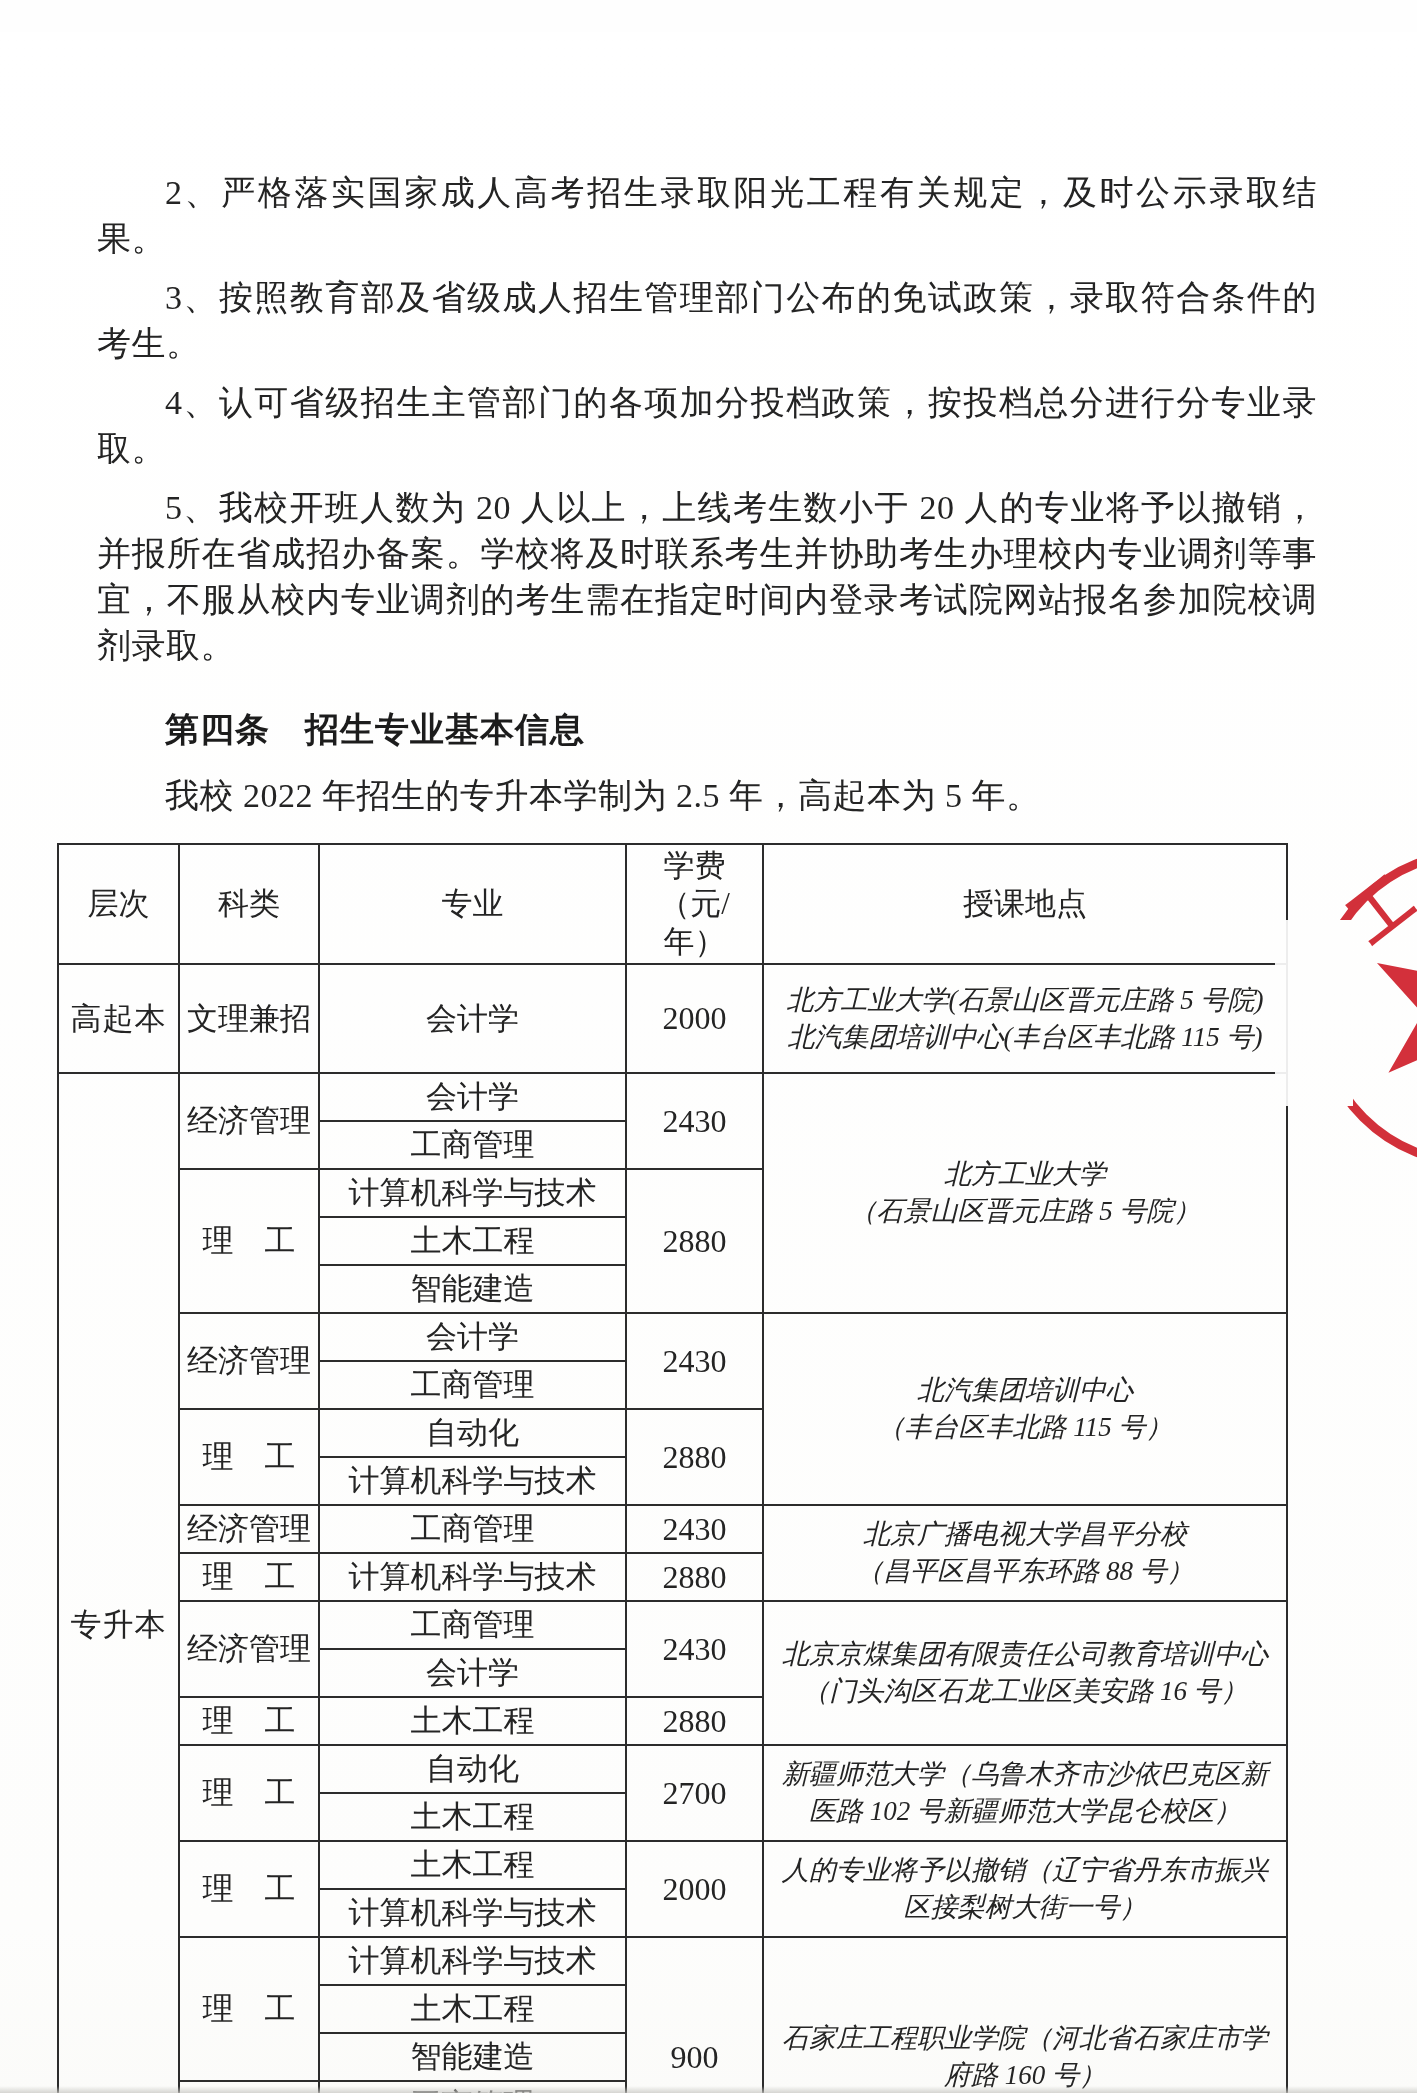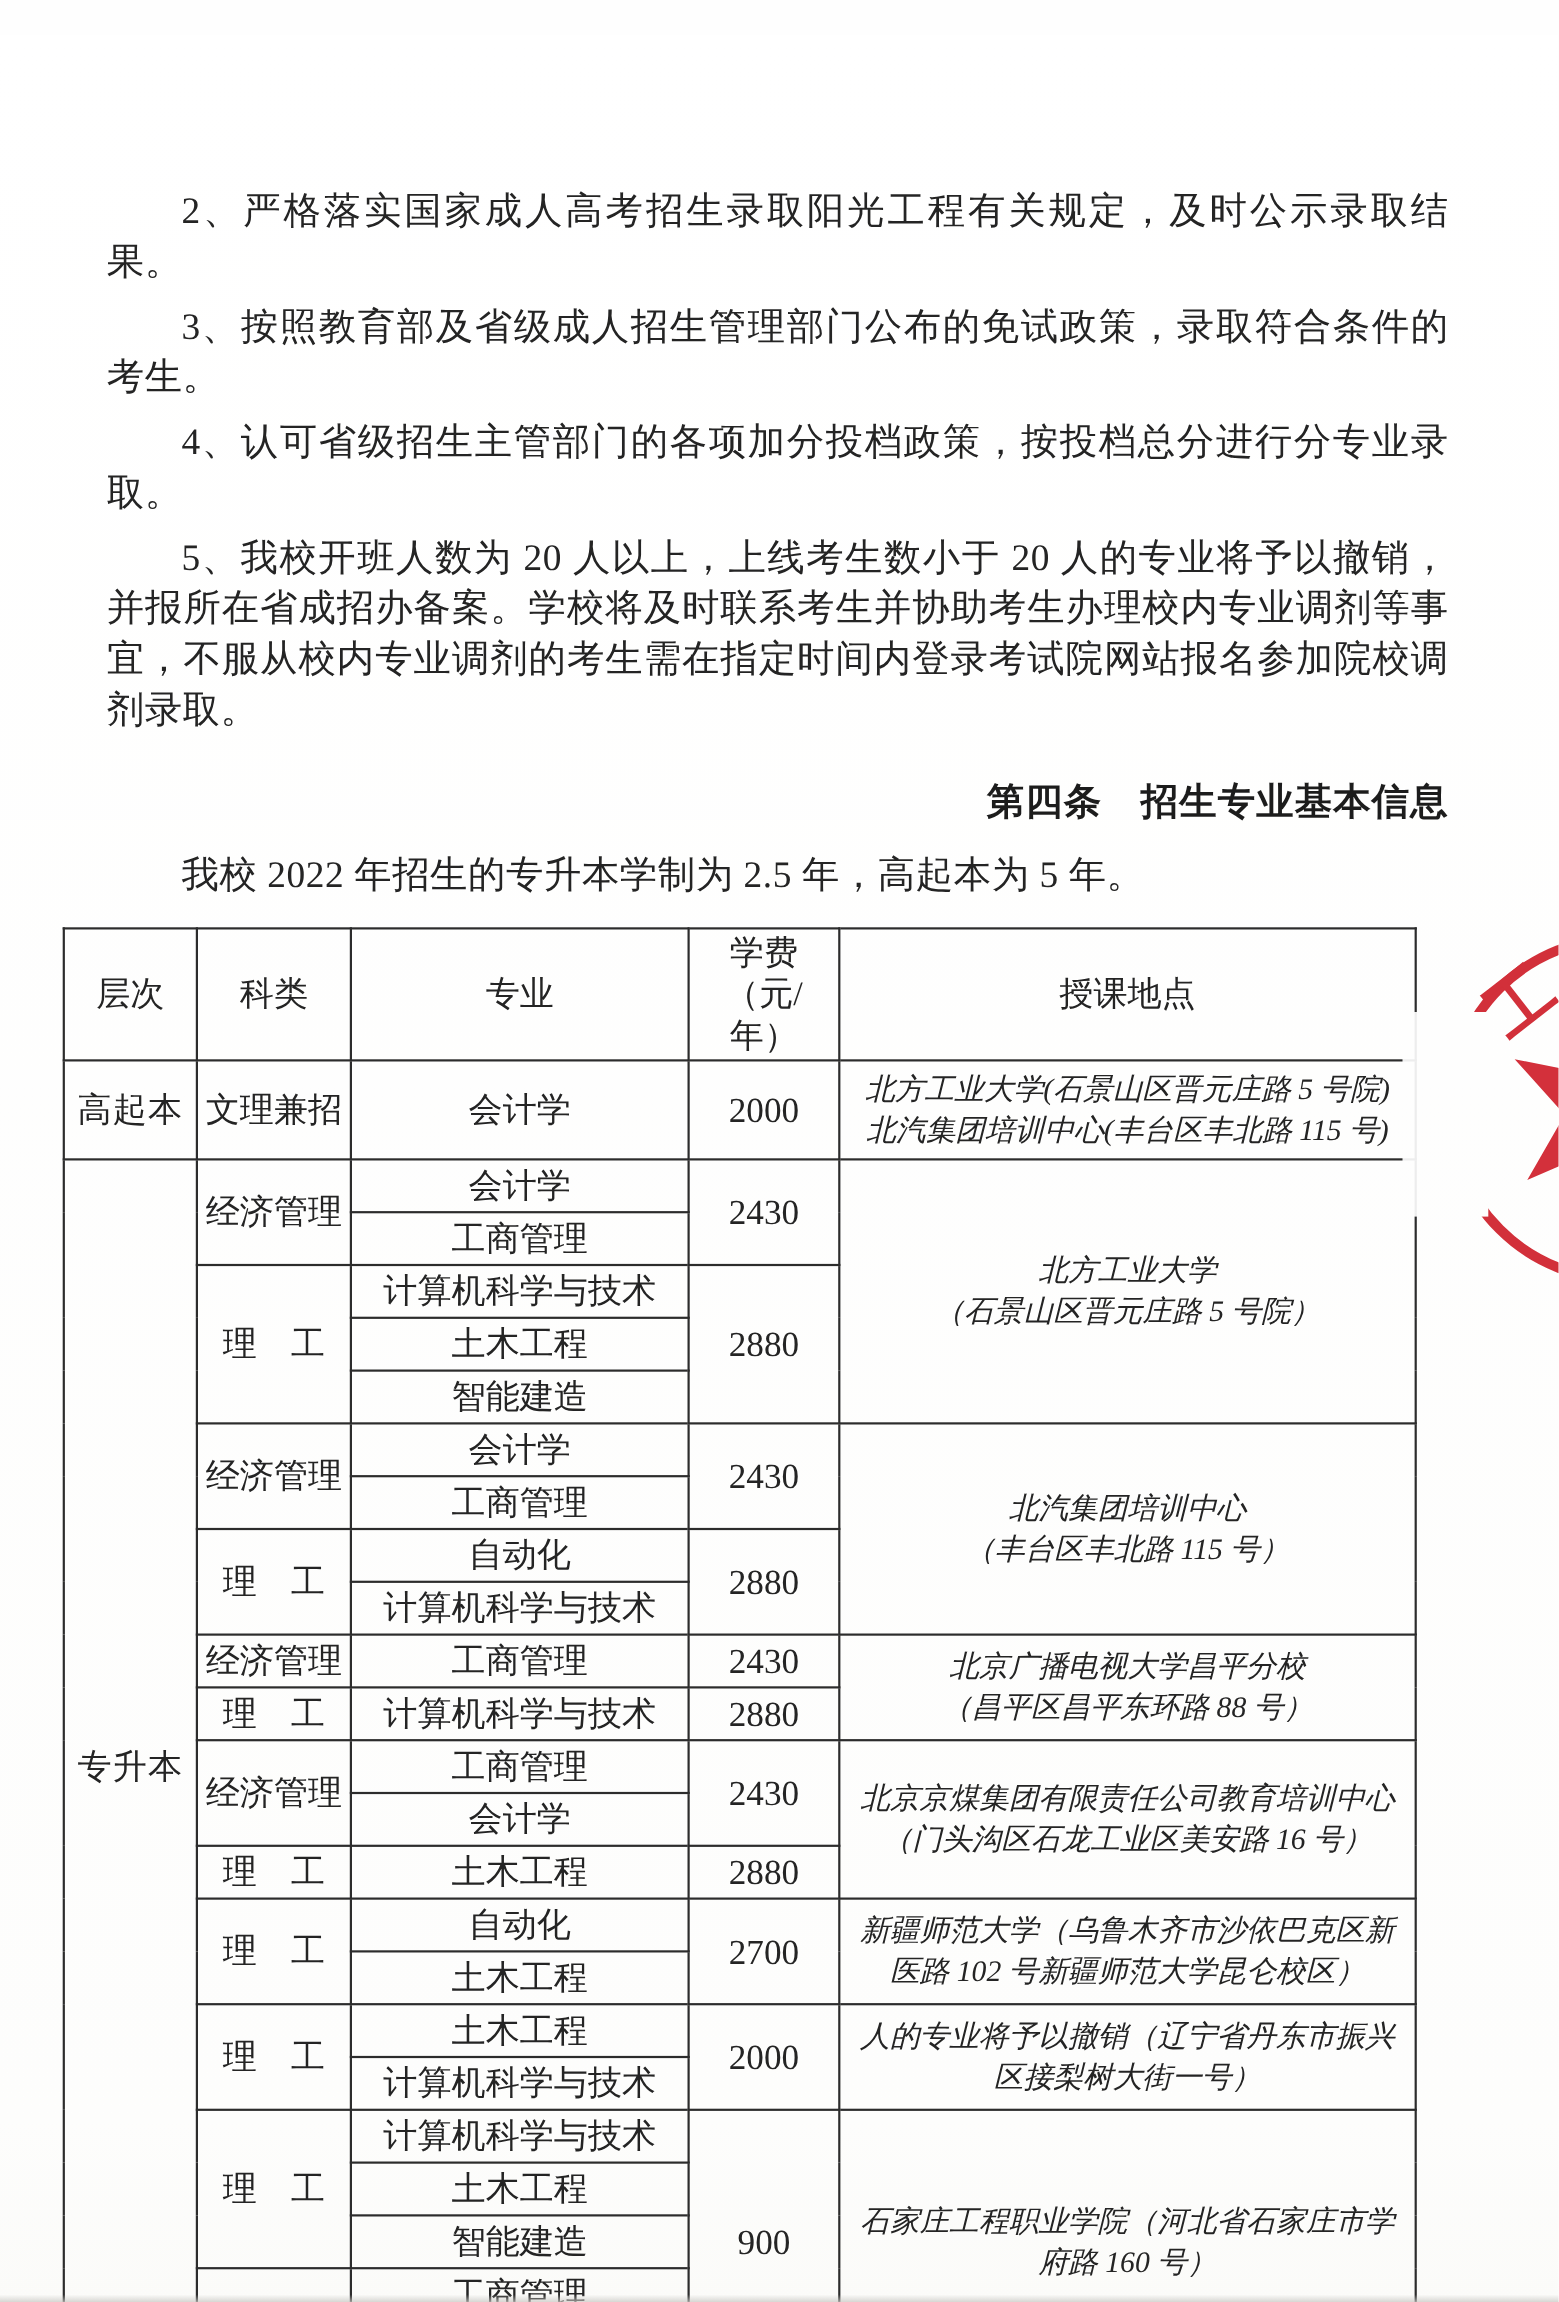--- a/index.html
+++ b/index.html
@@ -12,21 +12,21 @@
   .page{position:absolute;inset:0;background:linear-gradient(180deg,#ffffff 0%,#fdfdfc 92%,#fbfbf9 100%);margin-top:32px;}
   .content{position:relative;padding-top:138px;}
   .text-block{margin:0 100px 0 97px;}
   .para{
     font-size:34px;line-height:46px;margin:0 0 13px 0;
     text-indent:2em;text-align:justify;text-justify:inter-ideograph;
     letter-spacing:0.5px;
   }
   .clause-heading{
     font-size:34px;line-height:46px;font-weight:bold;color:#1c1c1c;
-    margin:38px 0 0 0;text-indent:2em;letter-spacing:1px;text-align:right;
+    margin:38px 0 0 0;text-indent:2em;letter-spacing:1px;
   }
   .intro-line{
     font-size:34px;line-height:46px;margin:20px 0 0 0;text-indent:2em;letter-spacing:0.5px;
   }
   table.adm{
     border-collapse:collapse;table-layout:fixed;
     width:1229px;margin:24px 0 0 57px;
     border:2px solid #2c2c2c;
   }
   .col-level{width:121px;}
@@ -85,21 +85,21 @@
         <tr>
           <th>层次</th>
           <th>科类</th>
           <th>专业</th>
           <th>学费
 （元/年）</th>
           <th>授课地点</th>
         </tr>
       </thead>
       <tbody>
-          <tr style="height: 90px;">
+          <tr style="height: 109px;">
             <td class="cell-level">高起本</td>
             <td class="cell-category">文理兼招</td>
             <td class="cell-major">会计学</td>
             <td class="cell-fee">2000</td>
             <td class="cell-location">北方工业大学(石景山区晋元庄路 5 号院)
 北汽集团培训中心(丰台区丰北路 115 号)</td>
           </tr>
           <tr>
             <td rowspan="23" class="cell-level">专升本</td>
             <td rowspan="2" class="cell-category">经济管理</td>

